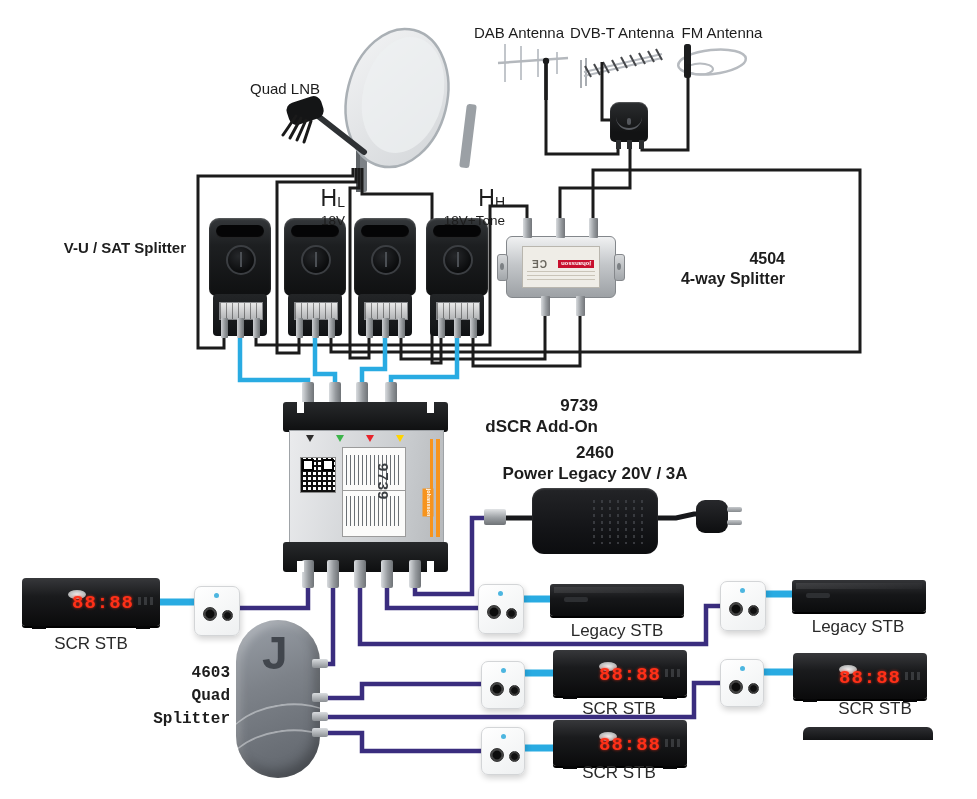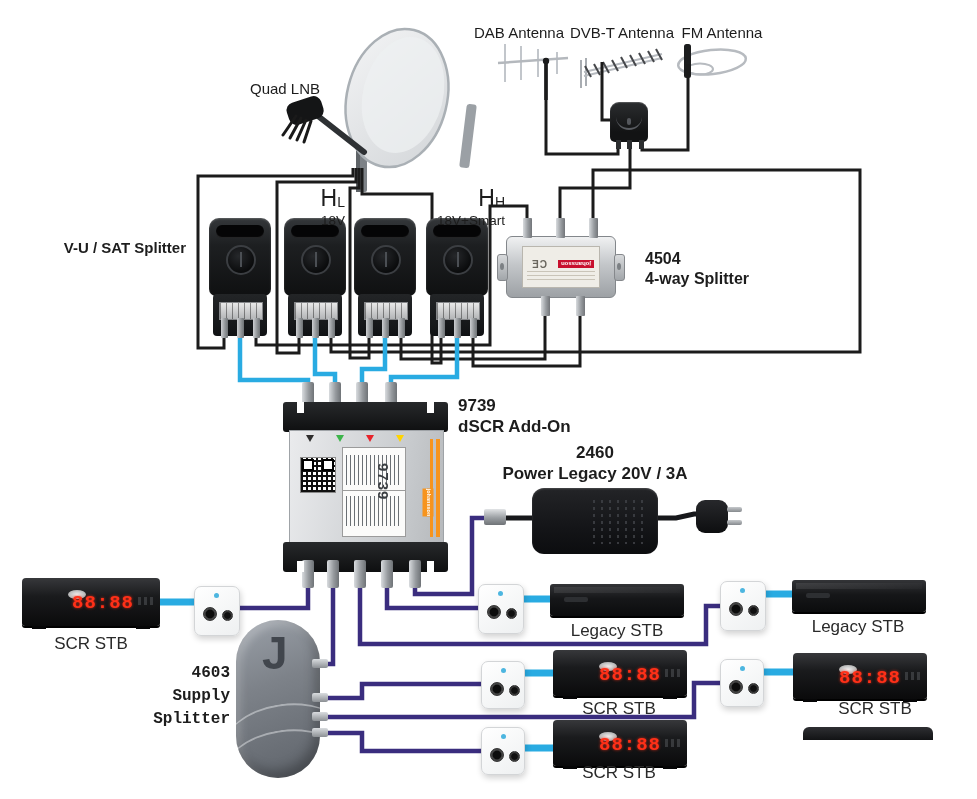--- a/index.html
+++ b/index.html
@@ -9,21 +9,21 @@
 
   
   .wire-rf{stroke:#1b1b1b;stroke-width:3;fill:none;}
   .wire-sat{stroke:#29abe2;stroke-width:4.5;fill:none;}
   .wire-scr{stroke:#3a2d7e;stroke-width:4.5;fill:none;}
   .wire-drop{stroke:#29abe2;stroke-width:7;fill:none;stroke-linecap:round;}
   .wire-pwr{stroke:#17181b;stroke-width:5;fill:none;stroke-linecap:round;}
 
   .dev{position:absolute;z-index:2;}
   .t{position:absolute;z-index:3;}
-  .b{font-weight:bold;}
+  .b{font-weight:bold;text-align:right;}
 
   
   .combiner{width:62px;height:118px;top:218px;}
   .cmb-top{position:absolute;left:0;top:0;width:62px;height:78px;
     background:linear-gradient(180deg,#34373a 0%,#1d1f21 35%,#0f1011 100%);
     border-radius:10px 10px 7px 7px;box-shadow:inset 0 1px 2px rgba(255,255,255,.22);}
   .cmb-slot{position:absolute;left:7px;top:7px;width:48px;height:13px;background:#050506;
     border-radius:6px;box-shadow:inset 0 -1px 1px rgba(255,255,255,.14);}
   .cmb-knob{position:absolute;left:17px;top:27px;width:26px;height:26px;border-radius:50%;
     background:radial-gradient(circle at 40% 35%,#26282b,#0a0b0c 72%);border:2px solid #3b3e42;}
@@ -445,41 +445,41 @@
   <div class="t ant-lbl" style="left:464px;top:24px;width:110px;">DAB Antenna</div>
   <div class="t ant-lbl" style="left:566px;top:24px;width:112px;">DVB-T Antenna</div>
   <div class="t ant-lbl" style="left:676px;top:24px;width:92px;">FM Antenna</div>
 
   <div class="t cmb-lbl" style="left:255px;top:186px;">
     <div class="cl-main"><span>H</span><span class="sub">L</span></div>
     <div class="cl-mode">18V</div>
   </div>
   <div class="t cmb-lbl" style="left:415px;top:186px;">
     <div class="cl-main"><span>H</span><span class="sub">H</span></div>
-    <div class="cl-mode">18V+Smart</div>
+    <div class="cl-mode">18V+Tone</div>
   </div>
 
   <div class="t dev-lbl b" style="left:20px;top:238px;width:166px;text-align:right;">
     <div>V-U / SAT Splitter</div>
   </div>
   <div class="t dev-lbl b" style="left:645px;top:249px;width:140px;font-size:16px;line-height:20px;">
     <div>4504</div>
     <div>4-way Splitter</div>
   </div>
   <div class="t dev-lbl b" style="left:458px;top:395px;width:140px;font-size:17px;line-height:21px;">
     <div>9739</div>
     <div>dSCR Add-On</div>
   </div>
   <div class="t dev-lbl b" style="left:500px;top:442px;width:190px;font-size:17px;line-height:21px;text-align:center;">
     <div>2460</div>
     <div>Power Legacy 20V / 3A</div>
   </div>
   <div class="t dev-lbl b" style="left:110px;top:662px;width:120px;font-size:16px;line-height:23px;text-align:right;font-family:Liberation Mono, monospace;">
     <div>4603</div>
-    <div>Supply</div>
+    <div>Quad</div>
     <div>Splitter</div>
   </div>
 
   <div class="t stb-lbl" style="left:22px;top:634px;width:138px;">SCR STB</div>
   <div class="t stb-lbl" style="left:547px;top:621px;width:140px;">Legacy STB</div>
   <div class="t stb-lbl" style="left:788px;top:617px;width:140px;">Legacy STB</div>
   <div class="t stb-lbl" style="left:549px;top:699px;width:140px;">SCR STB</div>
   <div class="t stb-lbl" style="left:805px;top:699px;width:140px;">SCR STB</div>
   <div class="t stb-lbl" style="left:549px;top:763px;width:140px;">SCR STB</div>
 

